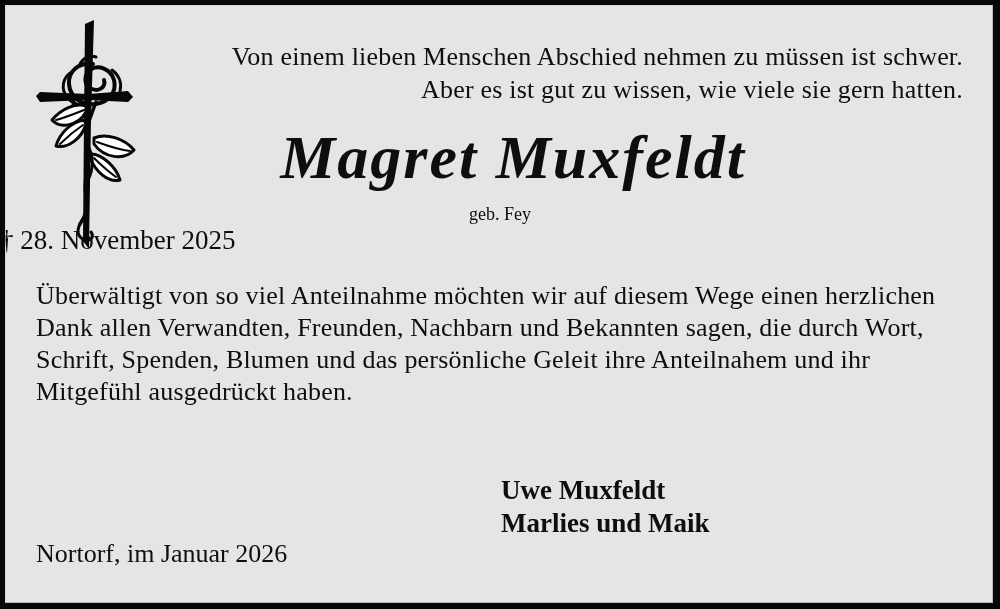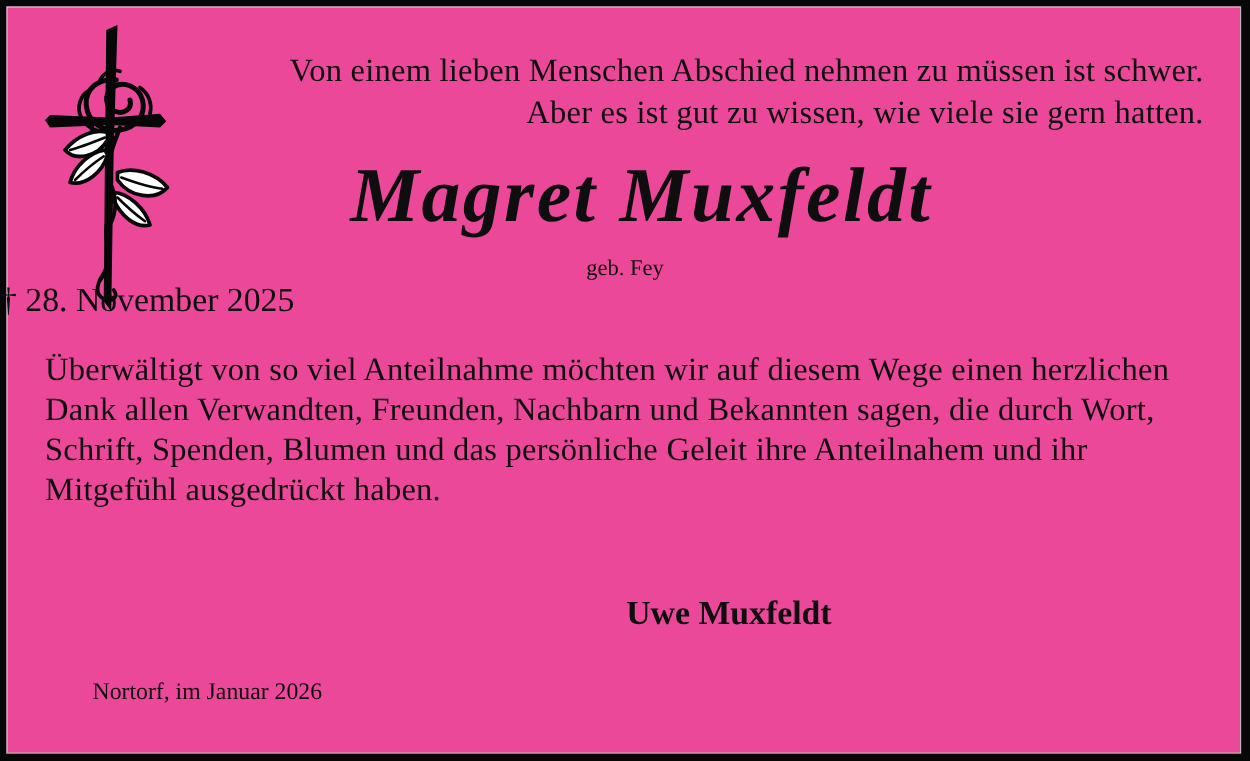--- a/index.html
+++ b/index.html
@@ -4,21 +4,21 @@
 <style>
   html, body {
     margin: 0;
     padding: 0;
     background: #ffffff;
   }
   .page {
     position: relative;
     width: 1000px;
     height: 609px;
-    background: #ec4899;
+    background: #e5e5e5;
     color: #0e0e0e;
     font-family: "Liberation Serif", "DejaVu Serif", serif;
     overflow: hidden;
   }
   
   .frame {
     position: absolute;
     inset: 0;
     border-style: solid;
     border-color: #070707;
@@ -87,24 +87,23 @@
     top: 474px;
     left: 501px;
     font-size: 27px;
     line-height: 33px;
     font-weight: bold;
     white-space: nowrap;
   }
   .place-date {
     top: 538px;
     left: 36px;
-    font-size: 19px;
+    font-size: 26px;
     line-height: 32px;
     white-space: nowrap;
-    margin-left: 38px;
   }
   .cross-art {
     top: 18px;
     left: 28px;
     width: 140px;
     height: 235px;
   }
 </style>
 </head>
 <body>
@@ -160,16 +159,17 @@
   <div class="abs thanks">
     <div>Überwältigt von so viel Anteilnahme möchten wir auf diesem Wege einen herzlichen</div>
     <div>Dank allen Verwandten, Freunden, Nachbarn und Bekannten sagen, die durch Wort,</div>
     <div>Schrift, Spenden, Blumen und das persönliche Geleit ihre Anteilnahem und ihr</div>
     <div>Mitgefühl ausgedrückt haben.</div>
   </div>
 
 
   <div class="abs mourners">
     <div>Uwe Muxfeldt</div>
+    <div>Marlies und Maik</div>
   </div>
 
   <div class="abs place-date">Nortorf, im Januar 2026</div>
 </div>
 
 </body></html>

